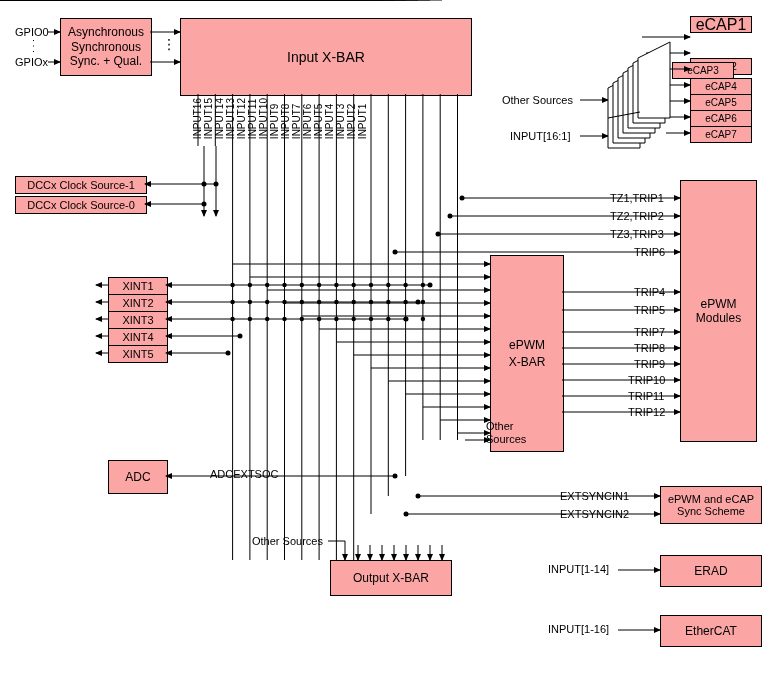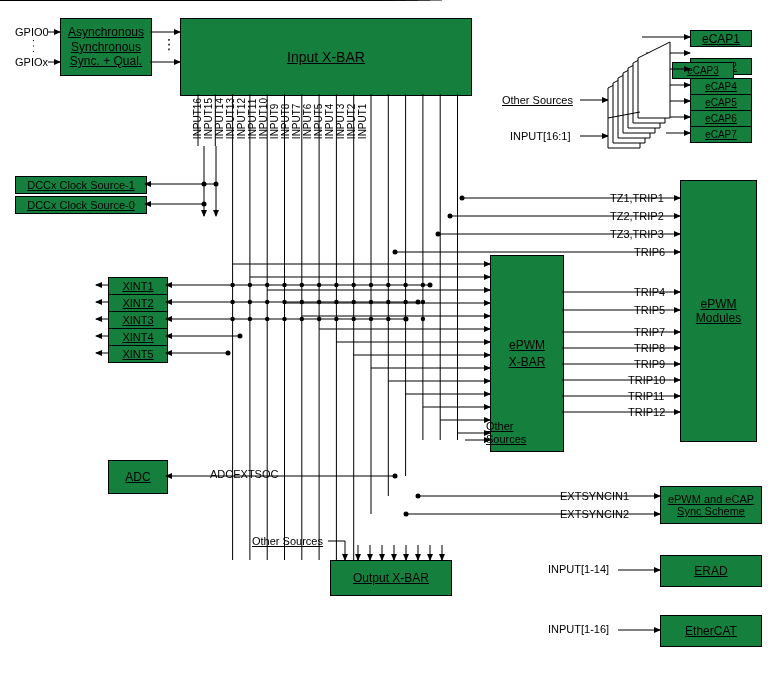--- a/index.html
+++ b/index.html
@@ -1,20 +1,20 @@
 <!DOCTYPE html>
 <html><head>
 <meta charset="utf-8">
 <style>
 body { margin:0; background:#fff; font-family:Arial,Helvetica,sans-serif; }
 .canvas { position:relative; width:780px; height:687px; background:#fff; }
-.box { position:absolute; border:1px solid #000; background:#15803d; display:flex; align-items:center; justify-content:center; text-align:center; font-size:12px;text-decoration:underline; }
+.box { position:absolute; border:1px solid #000; background:#fca5a5; display:flex; align-items:center; justify-content:center; text-align:center; font-size:12px; }
 .lbl { position:absolute; font-size:11px; background:transparent; white-space:nowrap; }
 .tiny { font-size:9px; }
-.underline { text-decoration:underline; }
+.underline { }
 .vtext { writing-mode:vertical-rl; transform:rotate(180deg); font-size:10px; }
 line { stroke:#000; stroke-width:1; }
 .arrow { marker-end:url(#ah); }
 .arrowR { marker-start:url(#ahR); }
 polygon.fan { fill:#fff; stroke:#000; stroke-width:1; }
 </style>
 </head>
 <body>
 
 <div class="canvas">
@@ -79,21 +79,21 @@
 <div class="box" style="left:108px;top:460px;width:58px;height:32px">
       <span>ADC</span>
     </div>
 <span class="lbl" style="left:210px;top:468px">ADCEXTSOC</span>
 
 <div class="box" style="left:330px;top:560px;width:120px;height:34px">
       <span>Output X-BAR</span>
     </div>
 <span class="lbl underline" style="left:252px;top:535px">Other Sources</span>
 
-<div class="box" style="left:690px;top:30px;width:60px;height:15px;font-size:12px">
+<div class="box" style="left:690px;top:16px;width:60px;height:15px;font-size:16px">
       <span>eCAP1</span>
     </div>
 <div class="box" style="left:690px;top:58px;width:60px;height:15px;font-size:10px">
       <span>eCAP2</span>
     </div>
 <div class="box" style="left:672px;top:62px;width:60px;height:15px;font-size:10px">
       <span>eCAP3</span>
     </div>
 <div class="box" style="left:690px;top:78px;width:60px;height:15px;font-size:10px">
       <span>eCAP4</span>

